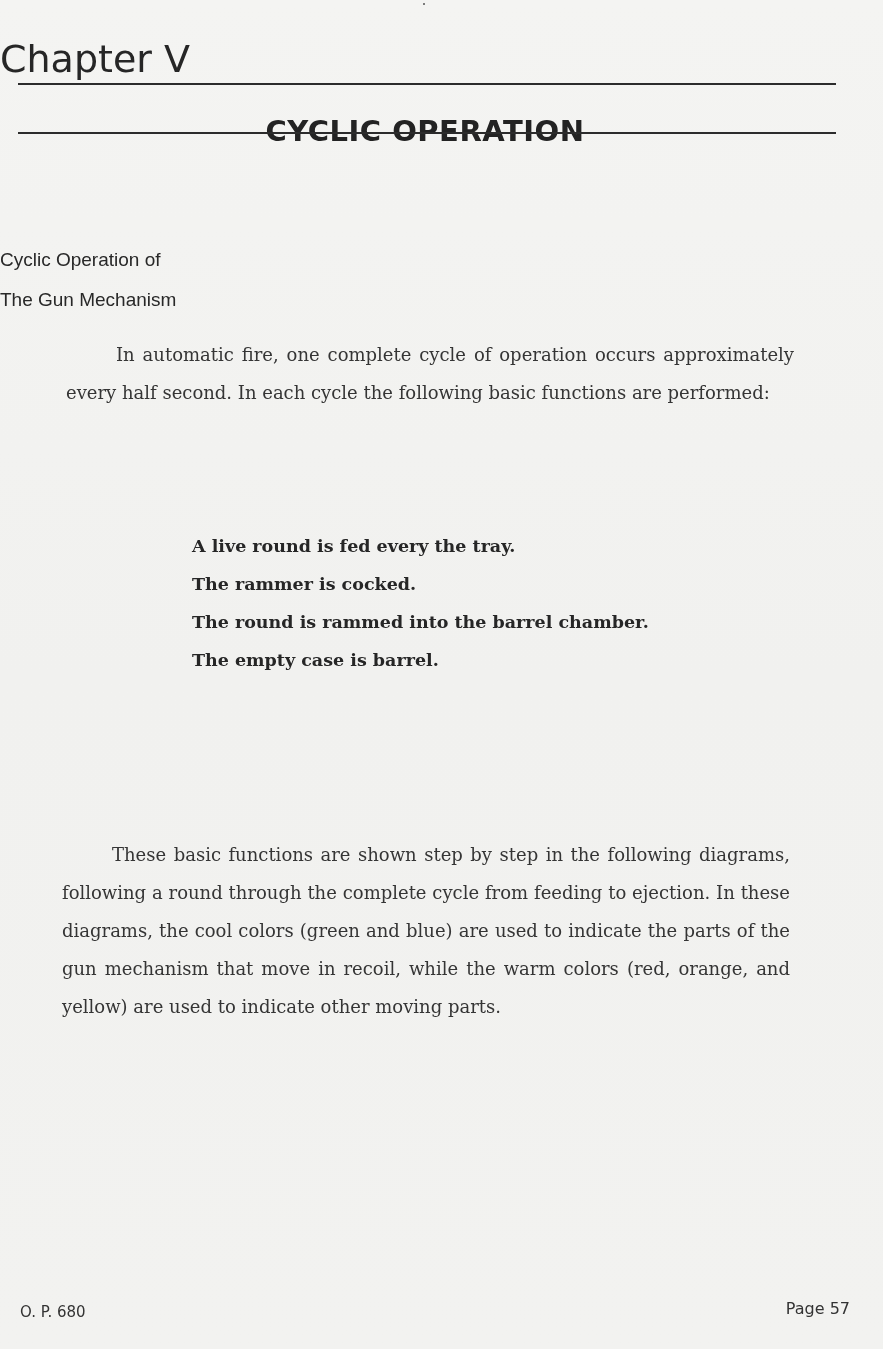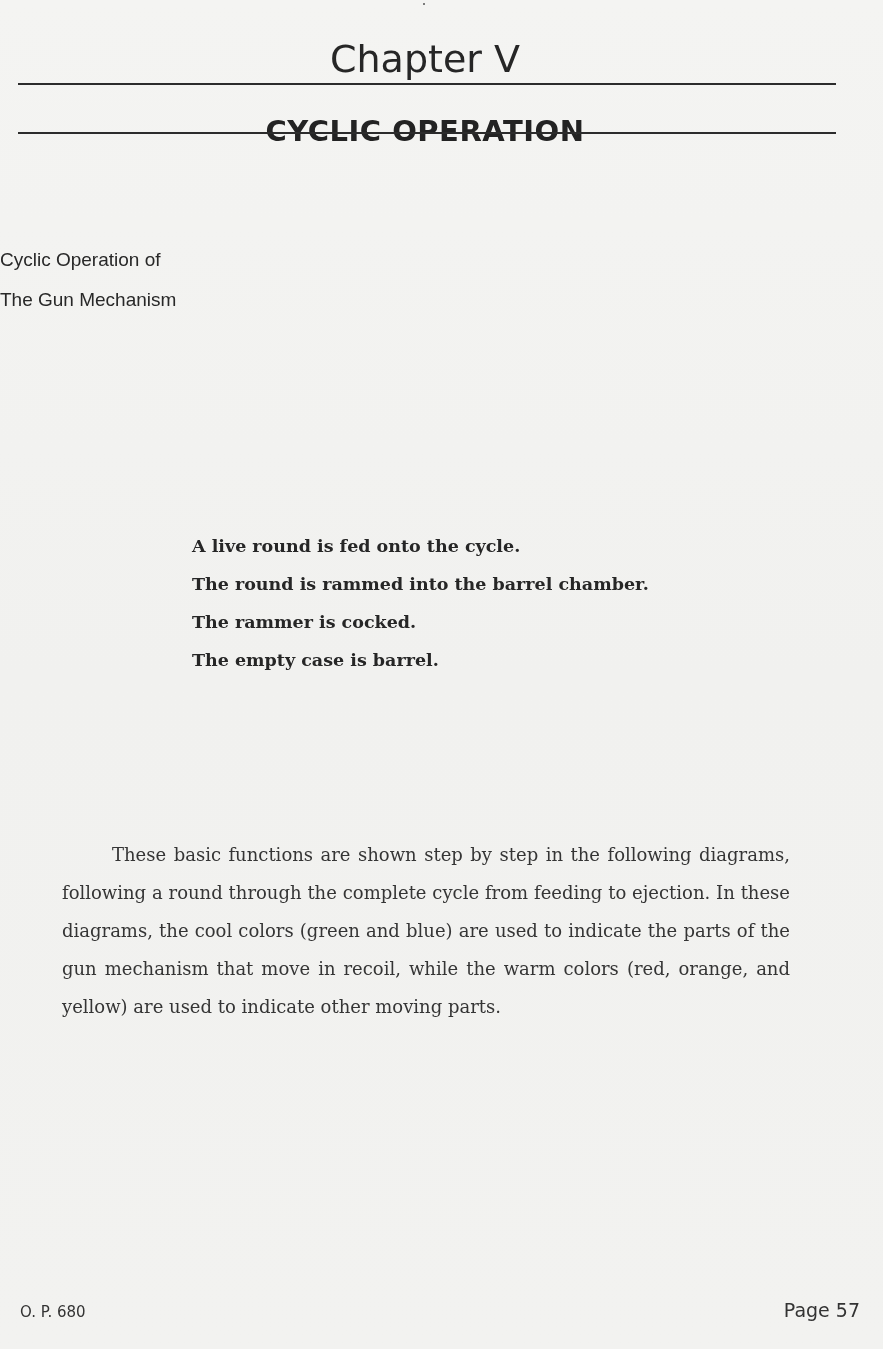--- a/index.html
+++ b/index.html
@@ -18,21 +18,21 @@
     .page {
       position: absolute;
       left: 0; top: 0;
       width: 883px; height: 1349px;
       background: linear-gradient(180deg, #f4f4f2 0%, #f1f1ef 50%, #f2f2f0 100%);
     }
     .chapter-title {
       position: absolute;
       left: 0; width: 850px;
       top: 12px;
-      text-align: center;
+      text-align: left;
       font-family: "DejaVu Sans", sans-serif;
       font-size: 38px;
       font-weight: normal;
       letter-spacing: 0px;
       color: #262626;
     }
     .rule {
       position: absolute;
       left: 18px;
       width: 818px;
@@ -98,23 +98,23 @@
     }
     .footer-left {
       position: absolute;
       left: 20px; top: 1303px;
       font-family: "DejaVu Sans", sans-serif;
       font-size: 15px;
       color: #333;
     }
     .footer-right {
       position: absolute;
-      right: 23px; top: 1299px;
+      right: 33px; top: 1299px;
       font-family: "DejaVu Sans", sans-serif;
-      font-size: 19px;
+      font-size: 16px;
       color: #333;
     }
     .speck {
       position: absolute;
       width: 2px; height: 2px;
       background: #555;
       border-radius: 50%;
     }
   </style>
 </head>
@@ -127,25 +127,26 @@
   <h1 class="chapter-title">Chapter V</h1>
   <div class="rule top"></div>
   <h2 class="section-title">CYCLIC OPERATION</h2>
   <div class="rule bottom"></div>
 
   <div class="subheading">
     <div>Cyclic Operation of</div>
     <div>The Gun Mechanism</div>
   </div>
 
+  <p class="para intro" style="margin:0;"><span class="indent"></span><span>In automatic fire, one complete cycle of operation occurs approximately every half second.  In each cycle the following basic functions are performed:</span></p>
 
   <ul class="functions-list">
-    <li>A live round is fed onto the cycle.</li>
+    <li>A live round is fed every the tray.</li>
+    <li>The rammer is cocked.</li>
     <li>The round is rammed into the barrel chamber.</li>
-    <li>The rammer is cocked.</li>
     <li>The empty case is barrel.</li>
   </ul>
 
   <p class="para explain" style="margin:0;"><span class="indent"></span><span>These basic functions are shown step by step in the following diagrams, following a round through the complete cycle from feeding to ejection.  In these diagrams, the cool colors (green and blue) are used to indicate the parts of the gun mechanism that move in recoil, while the warm colors (red, orange, and yellow) are used to indicate other moving parts.</span></p>
 
   <div class="footer-left">O. P. 680</div>
   <div class="footer-right">Page 57</div>
 </div>
 
 </body></html>

